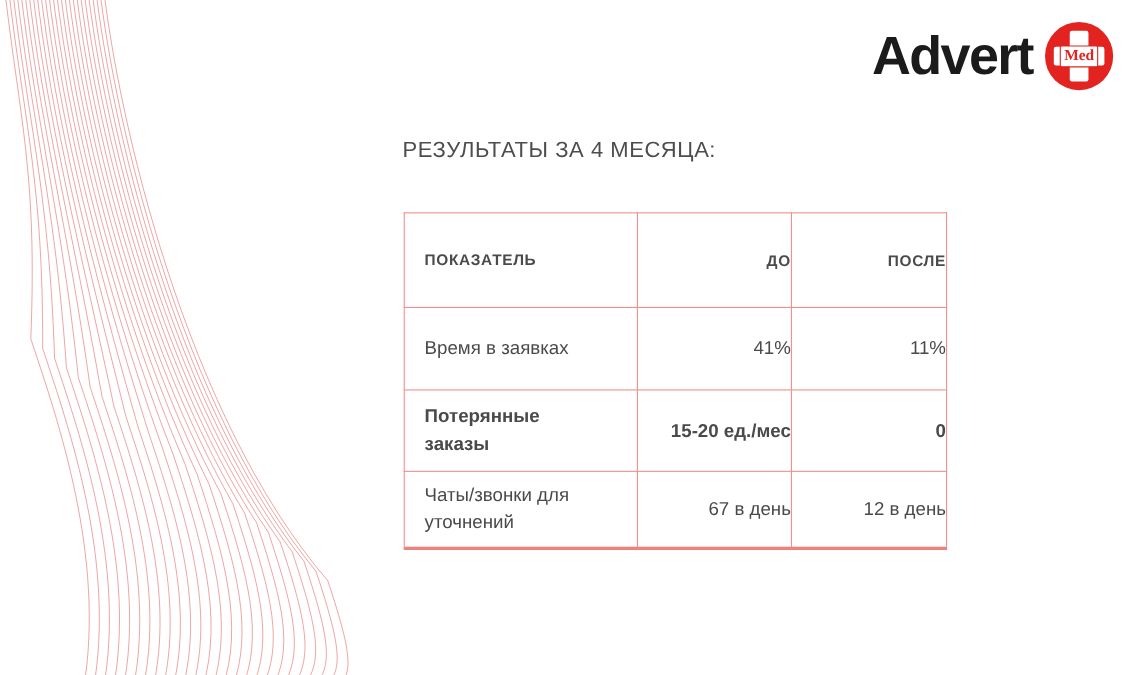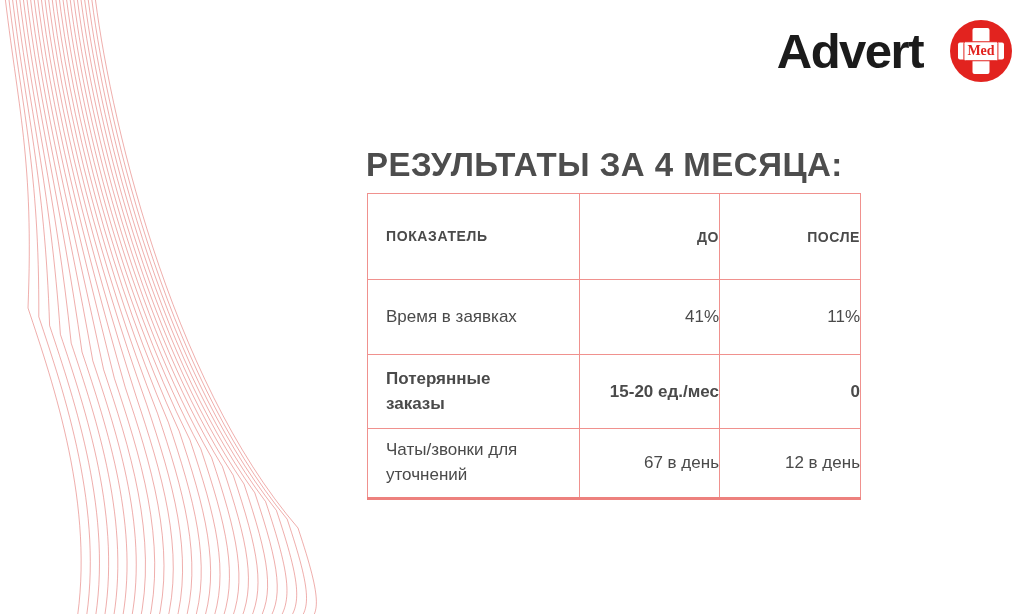--- a/index.html
+++ b/index.html
@@ -17,40 +17,40 @@
   .slide{
     position:relative;
     width:1024px;height:614px;
     background:#fff;
     overflow:hidden;
   }
   
   .waves{position:absolute;left:0;top:0;width:340px;height:614px;pointer-events:none;}
   .waves svg path{fill:none;stroke:var(--wave_red);stroke-width:0.9;opacity:0.5;}
   
-  .logo{position:absolute;top:20px;right:12px;display:flex;align-items:center;gap:27px;}
+  .logo{position:absolute;top:20px;right:12px;display:flex;align-items:center;gap:11px;}
   .brand{
     font-size:49px;font-weight:bold;color:var(--brand_black);
     letter-spacing:-1.5px;line-height:1;
   }
   .badge{position:relative;width:62px;height:62px;border-radius:50%;background:var(--accent_red);flex:0 0 auto;font-family:Liberation Serif, serif;}
   .bar-v,.bar-h{position:absolute;left:50%;top:50%;transform:translate(-50%,-50%);background:#fff;border-radius:2px;}
   .bar-v{width:17px;height:46px;}
   .bar-h{width:46px;height:17px;}
   .badge-text{
     position:absolute;left:50%;top:50%;transform:translate(-50%,-50%);
     font-size:14px;font-weight:bold;color:var(--accent_red);
     background:#fff;border:1.5px solid var(--accent_red);border-radius:2px;
     padding:0 3px;line-height:1.25;white-space:nowrap;
   }
   
   .title{
     position:absolute;left:366px;top:126px;
-    font-size:33px;font-weight:bold;color:var(--title_color);
-    letter-spacing:0.5px;white-space:nowrap;margin-top:20px;
+    font-size:20px;font-weight:normal;color:var(--title_color);
+    letter-spacing:0.5px;white-space:nowrap;
   }
   
   .results{
     position:absolute;left:367px;top:193px;
     border-collapse:collapse;table-layout:fixed;
     border:1px solid var(--table_border);
     border-bottom:3px solid var(--table_border_heavy);
     background:#fff;
   }
   .results td,.results th{

